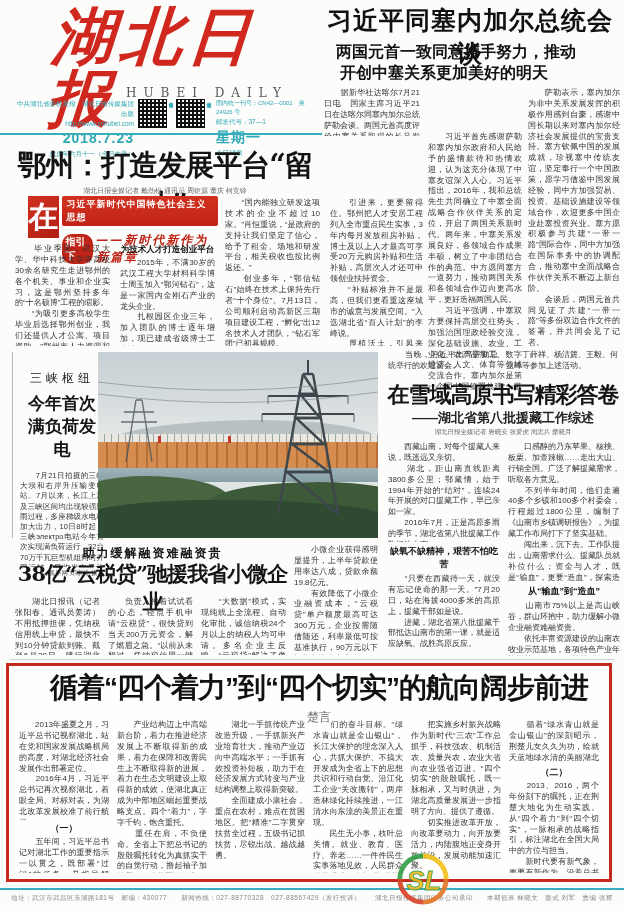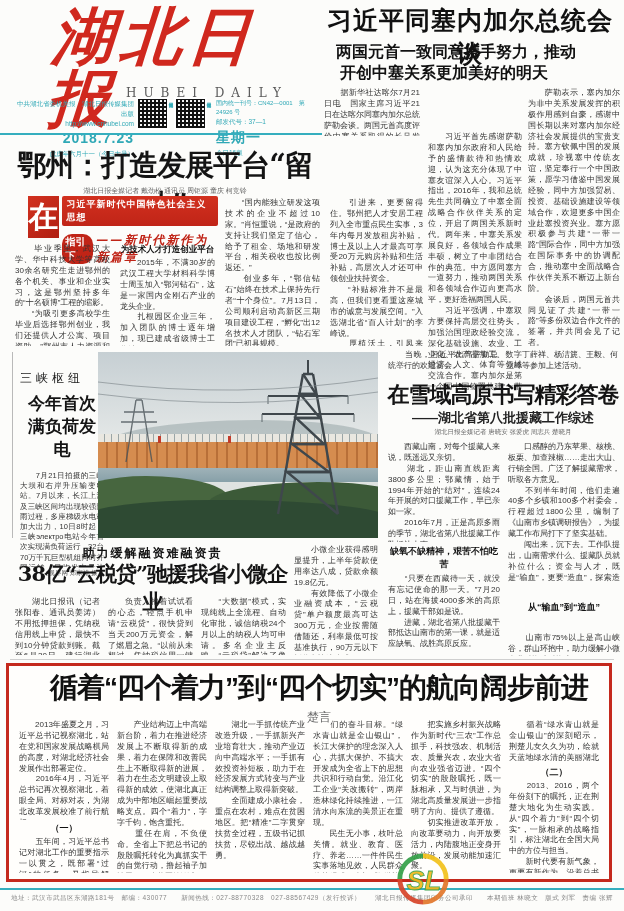--- a/index.html
+++ b/index.html
@@ -111,21 +111,21 @@
 　　仅3年，内部培育的研发团队已取得10余项发明专利。2017年，该团队自主研发的宝石级培育钻石技术获得突破，一举打破国外垄断，市场竞争优势明显。</div>
   </div>
   <div class="abs bodytext" style="left:225px;top:198px;width:95px;height:148px;">　　“国内能独立研发这项技术的企业不超过10家。”肖恒重说，“是政府的支持让我们坚定了信心，给予了租金、场地和研发平台，相关税收也按比例返还。”
 　　创业多年，“鄂信钻石”始终在技术上保持先行者“十个身位”。7月13日，公司顺利启动高新区三期项目建设工程，“孵化”出12名技术人才团队，“钻石军团”已初具规模。
 　　鄂州还推出“青苗汇鄂州”“新鄂州人”等系列人才安居保障政策。</div>
   <div class="abs bodytext" style="left:330px;top:198px;width:93px;height:148px;">　　引进来，更要留得住。鄂州把人才安居工程列入全市重点民生实事，3年内每月发放租房补贴，博士及以上人才最高可享受20万元购房补贴和生活补贴，高层次人才还可申领创业扶持资金。
 　　“补贴标准并不是最高，但我们更看重这座城市的诚意与发展空间。”入选湖北省“百人计划”的李峰说。
 　　厚植沃土，引凤来栖。近3年，鄂州累计引进硕士以上人才1200余名，高新技术企业数量翻了一番，人才与产业相互成就的工作格局正在形成。</div>
 
   <div class="abs" style="left:12px;top:352px;width:84px;height:186px;border-left:1px solid #b9b9b9;padding-left:7px;">
-    <div style="font-family:'DejaVu Serif',serif;font-size:12px;letter-spacing:4px;color:#222;margin-top:18px;">三峡枢纽</div>
+    <div style="font-family:'DejaVu Serif',serif;font-size:12px;letter-spacing:4px;color:#222;margin-top:18px;text-align:center;">三峡枢纽</div>
     <div class="serifhead" style="font-size:17px;text-align:center;margin-top:5px;">今年首次</div>
     <div class="serifhead" style="font-size:17px;text-align:center;">满负荷发电</div>
     <div class="bodytext" style="font-size:7.5px;height:96px;margin-top:10px;">　　7月21日拍摄的三峡大坝和右岸升压输变电站。7月以来，长江上游及三峡区间均出现较强降雨过程，多座梯级水电站加大出力，10日8时起，三峡электро电站今年首次实现满负荷运行，32台70万千瓦巨型机组同时并网运转，日均发电量达5.4亿千瓦时。</div>
     <div style="font-size:6.5px;color:#555;text-align:right;margin-top:2px;">（视界网 郑家裕 摄）</div>
   </div>
 
   <div class="abs photo" style="left:98px;top:352px;width:280px;height:186px;">
     <div class="abs" style="left:0;top:68px;width:280px;height:30px;background:#a9b5b7;border-radius:60% 45% 0 0 / 100% 70% 0 0;opacity:.75;"></div>
     <div class="abs" style="left:0;top:82px;width:280px;height:8px;background:repeating-linear-gradient(90deg,#e9e7e0 0 6px,#9aa5a6 6px 7px);"></div>
     <div class="abs" style="left:0;top:90px;width:280px;height:26px;background:repeating-linear-gradient(90deg,#d58c4f 0 8px,#b86f38 8px 10px);"></div>
@@ -166,21 +166,21 @@
 　　2016年7月，正是高原多雨的季节，湖北省第八批援藏工作队抵达山南。
 　　接过接力棒，他们跨高原、访牧区，足迹遍布产业、教育、医疗、社会“五位一体”援藏版图，在雪域高原书写了一份精彩答卷。</div>
     <div class="subhead" style="margin:3px 0;">缺氧不缺精神，艰苦不怕吃苦</div>
     <div class="bodytext" style="height:96px;">　　“只要在西藏待一天，就没有忘记使命的那一天。”7月20日，站在海拔4000多米的高原上，援藏干部如是说。
 　　进藏，湖北省第八批援藏干部抵达山南市的第一课，就是适应缺氧、战胜高原反应。</div>
   </div>
   <div class="abs" style="left:508px;top:442px;width:112px;height:214px;overflow:hidden;">
     <div class="bodytext" style="height:140px;">　　口感醇的乃东苹果、核桃、板栗、加查辣椒……走出大山、行销全国。广泛了解援藏需求，听取各方意见。
 　　不到半年时间，他们走遍40多个乡镇和100多个村委会，行程超过1800公里，编制了《山南市乡镇调研报告》，为援藏工作布局打下了坚实基础。
 　　闯出来，沉下去。工作队提出，山南需求什么、援藏队员就补位什么；资金与人才，既是“输血”，更要“造血”，探索造血式对口援藏之路，让当地群众成为最大的受益者。</div>
-    <div class="subhead" style="margin:19px 0;">从“输血”到“造血”</div>
+    <div class="subhead" style="margin:3px 0;">从“输血”到“造血”</div>
     <div class="bodytext" style="height:56px;">　　山南市75%以上是高山峡谷，群山环抱中，助力缓解小微企业融资难融资贵。
 　　依托丰富资源建设的山南农牧业示范基地，各项特色产业年均增长30%。（下转第4版）</div>
   </div>
 
   <div class="abs subhead" style="left:15px;top:545px;width:275px;font-size:12px;letter-spacing:2px;">助力缓解融资难融资贵</div>
   <div class="abs serifhead" style="left:15px;top:560px;width:275px;font-size:21px;text-align:center;letter-spacing:-1px;">38亿“云税贷”驰援我省小微企业</div>
   <div class="abs bodytext" style="left:15px;top:597px;width:85px;height:58px;">　　湖北日报讯（记者张阳春、通讯员姜涛）不用抵押担保，凭纳税信用线上申贷，最快不到10分钟贷款到账。截至6月30日，建行湖北省分行“云税贷”累计放贷38亿元，惠及小微企业4300多户。</div>
   <div class="abs bodytext" style="left:108px;top:597px;width:85px;height:58px;">　　负责人抱着试试看的心态，轻点手机申请“云税贷”，很快贷到当天200万元资金，解了燃眉之急。“以前从未想过，凭纳税信用一键就能贷下来，不需要跑一次银行。”这名负责人感慨。</div>
   <div class="abs bodytext" style="left:201px;top:597px;width:85px;height:58px;">　　“大数据”模式，实现纯线上全流程、自动化审批，诚信纳税24个月以上的纳税人均可申请。多名企业主反映，“云税贷”解决了像他们这样的个体工厂、小微企业的融资难题。</div>
   <div class="abs bodytext" style="left:294px;top:545px;width:84px;height:110px;">　　小微企业获得感明显提升，上半年贷款使用率达八成，贷款余额19.8亿元。

